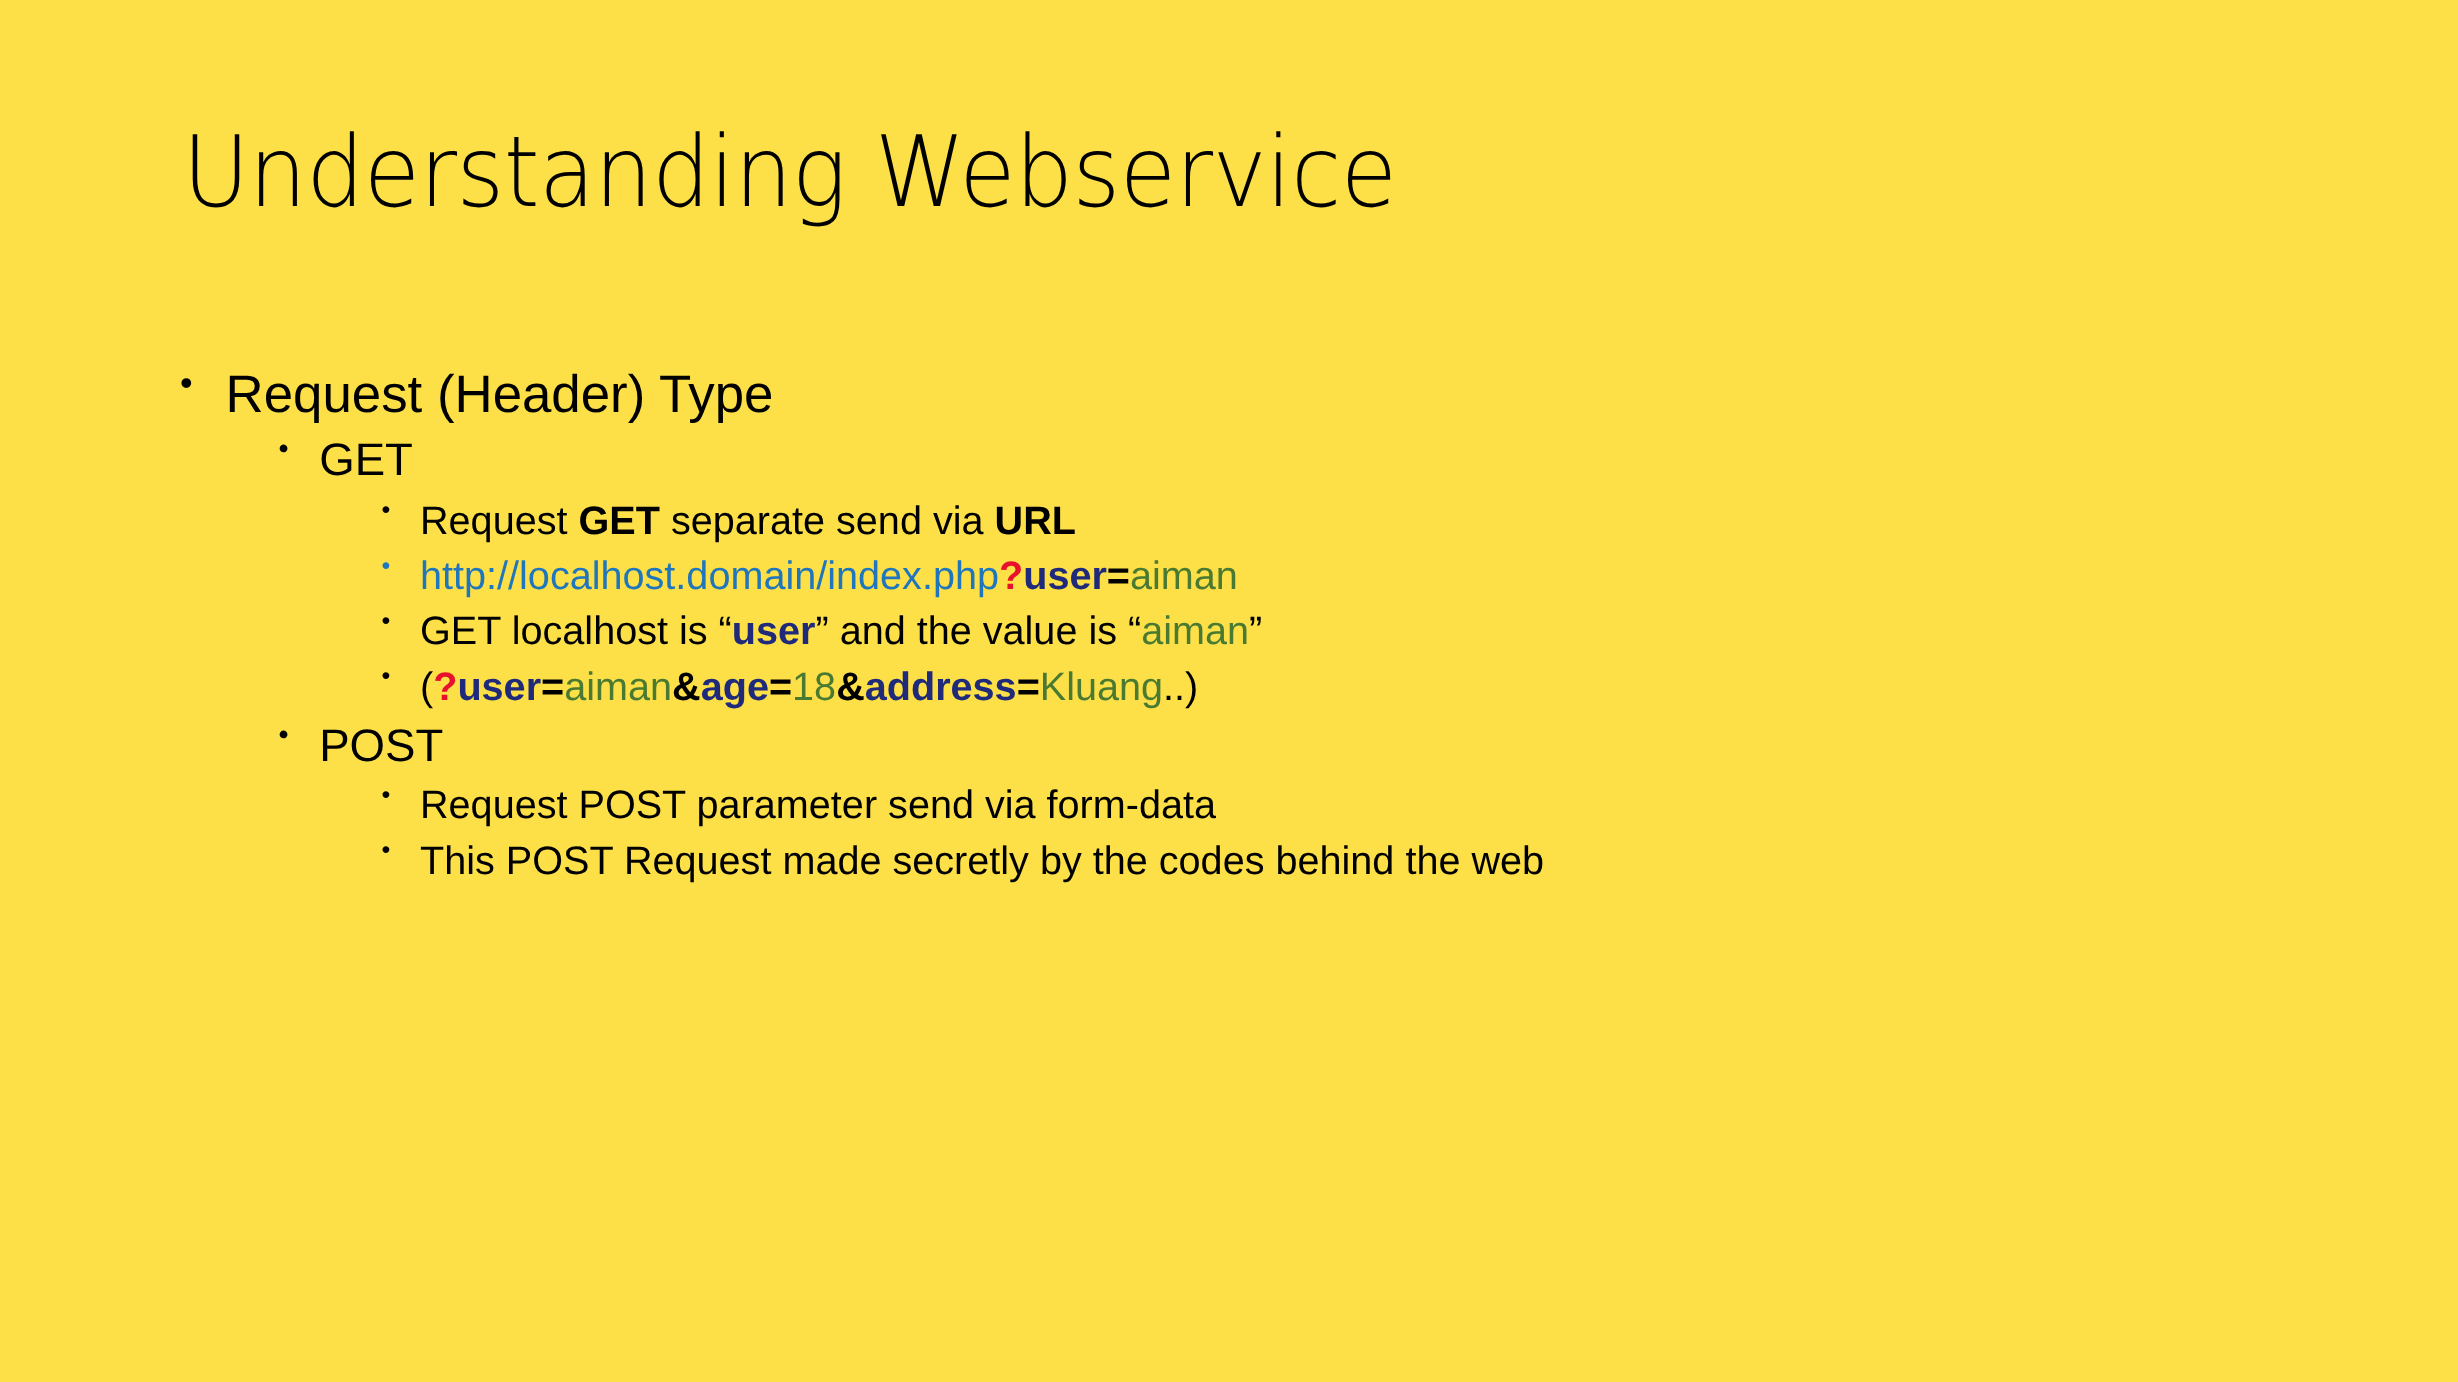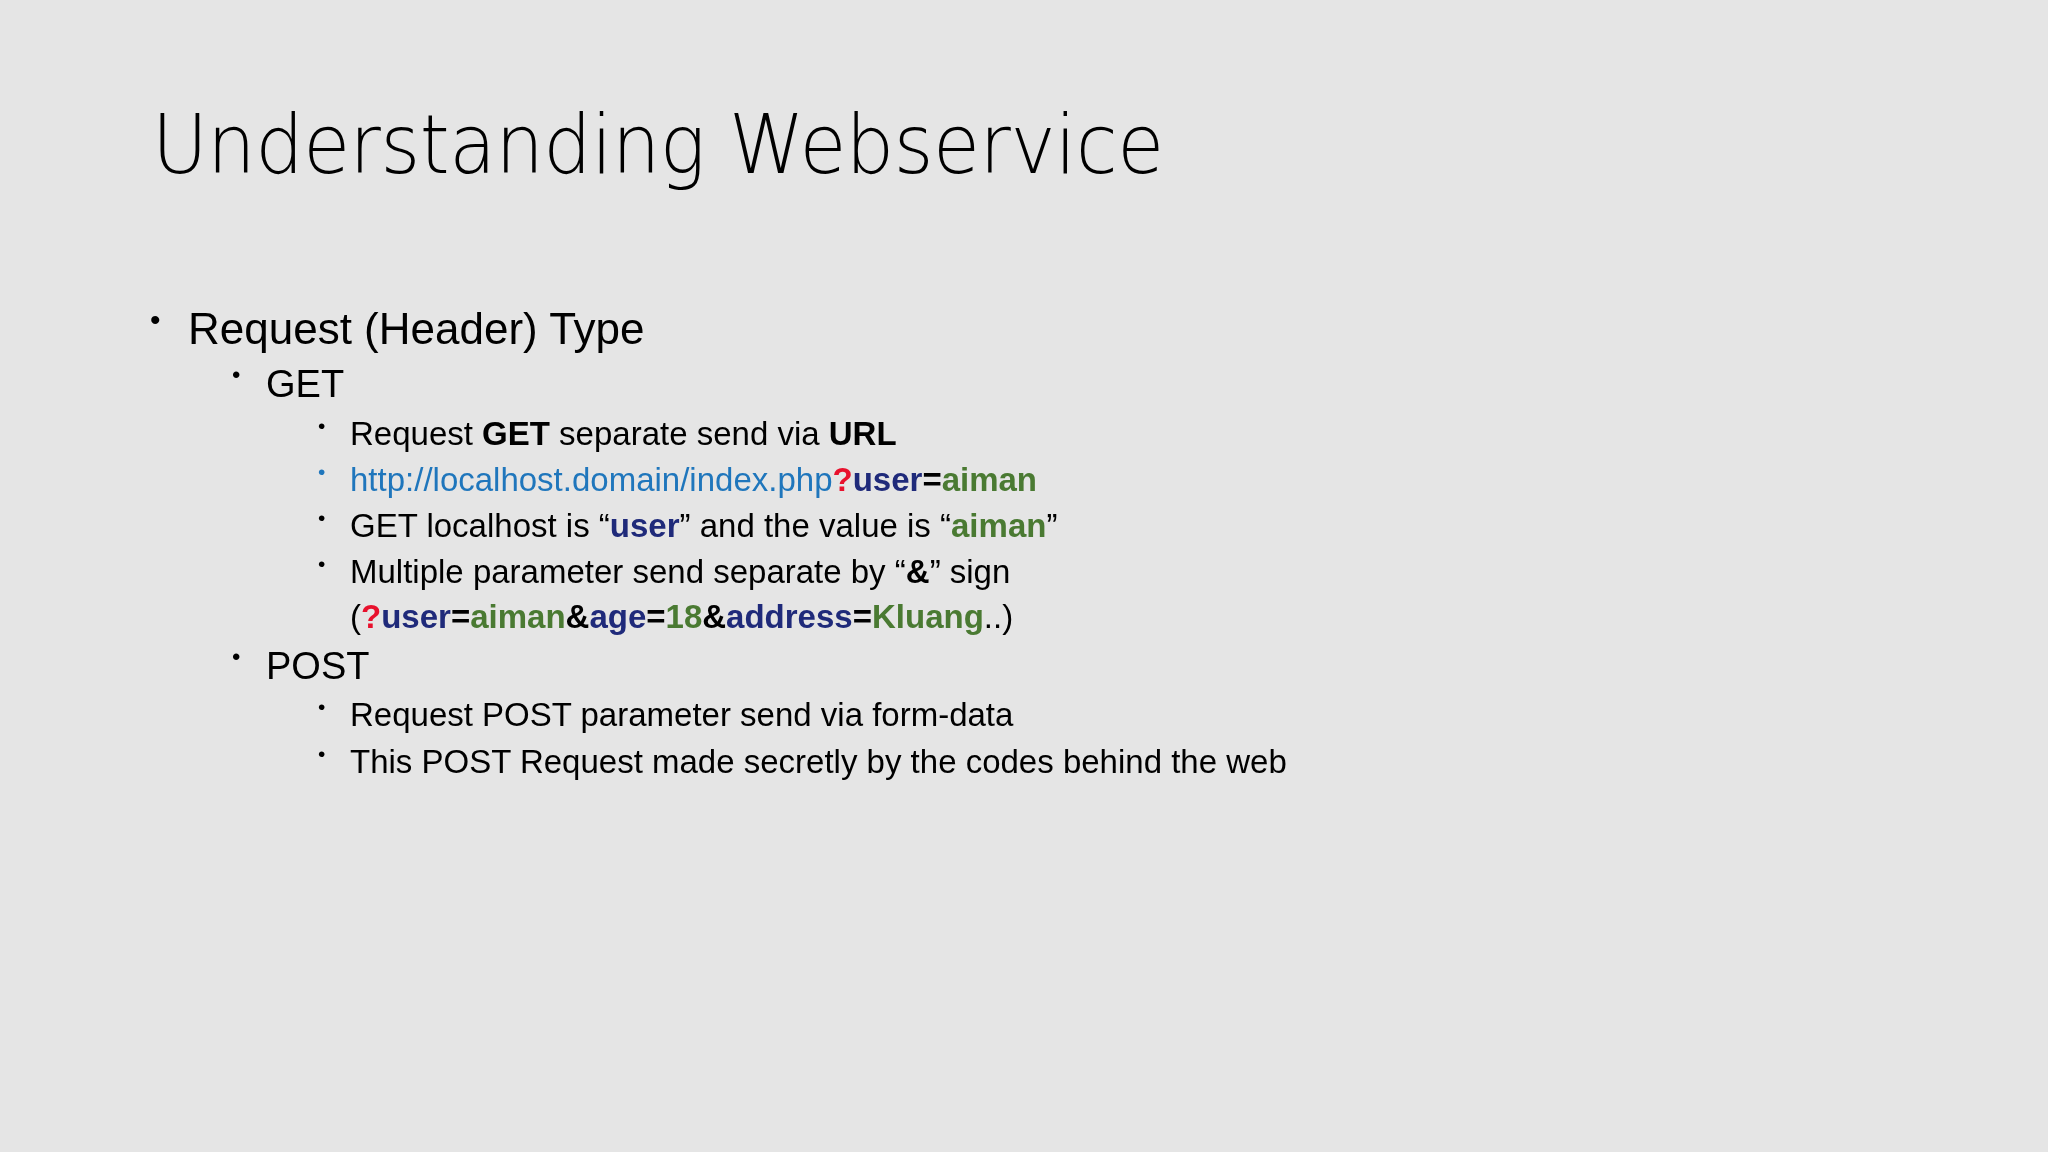--- a/index.html
+++ b/index.html
@@ -13,21 +13,21 @@
     overflow: hidden;
     font-family: "Liberation Sans", sans-serif;
     color: #000000;
     -webkit-font-smoothing: antialiased;
   }
 
   .slide {
     position: relative;
     width: 2048px;
     height: 1152px;
-    background: #e5e5e5;
+    background: #fde047;
     box-sizing: border-box;
   }
 
   
   .slide-title {
     position: absolute;
     left: 152px;
     top: 104px;
     width: 1740px;
     font-family: "DejaVu Sans", sans-serif;
@@ -91,21 +91,21 @@
   }
   .lvl3 .bullet-mark { width: 32px; font-size: 21px; }
 
   .lvl3.link { color: #1F76BC; }
   .lvl3.link .bullet-mark { color: #1F76BC; }
 
   
   .t-url    { color: #1F76BC; text-align: center; }
   .t-q      { color: #E8112D; font-weight: bold; }
   .t-key    { color: #1F2A7A; font-weight: bold; }
-  .t-val    { color: #4A7A32; font-weight: bold; }
+  .t-val    { color: #4A7A32; font-weight: normal; }
   .t-op     { color: #000000; font-weight: bold; }
   .t-plain  { color: #000000; }
   .t-bold   { font-weight: bold; color: #000000; }
 
   .wrap-line {
     display: block;
   }
 </style>
 </head>
 <body>
@@ -137,21 +137,20 @@
     </div>
 
     <div class="bullet-row lvl3">
       <span class="bullet-mark">•</span>
       <span class="bullet-text"><span class="t-plain">GET localhost is “</span><span class="t-key">user</span><span class="t-plain">” and the value is “</span><span class="t-val">aiman</span><span class="t-plain">”</span></span>
     </div>
 
     <div class="bullet-row lvl3">
       <span class="bullet-mark">•</span>
       <span class="bullet-text">
-          <span class="wrap-line"><span class="t-plain">Multiple parameter send separate by “</span><span class="t-bold">&amp;</span><span class="t-plain">” sign</span></span>
           <span class="wrap-line"><span class="t-plain">(</span><span class="t-q">?</span><span class="t-key">user</span><span class="t-op">=</span><span class="t-val">aiman</span><span class="t-op">&amp;</span><span class="t-key">age</span><span class="t-op">=</span><span class="t-val">18</span><span class="t-op">&amp;</span><span class="t-key">address</span><span class="t-op">=</span><span class="t-val">Kluang</span><span class="t-plain">..)</span></span>
         </span>
     </div>
 
     <div class="bullet-row lvl2">
       <span class="bullet-mark">•</span>
       <span class="bullet-text">POST</span>
     </div>
 
     <div class="bullet-row lvl3">

